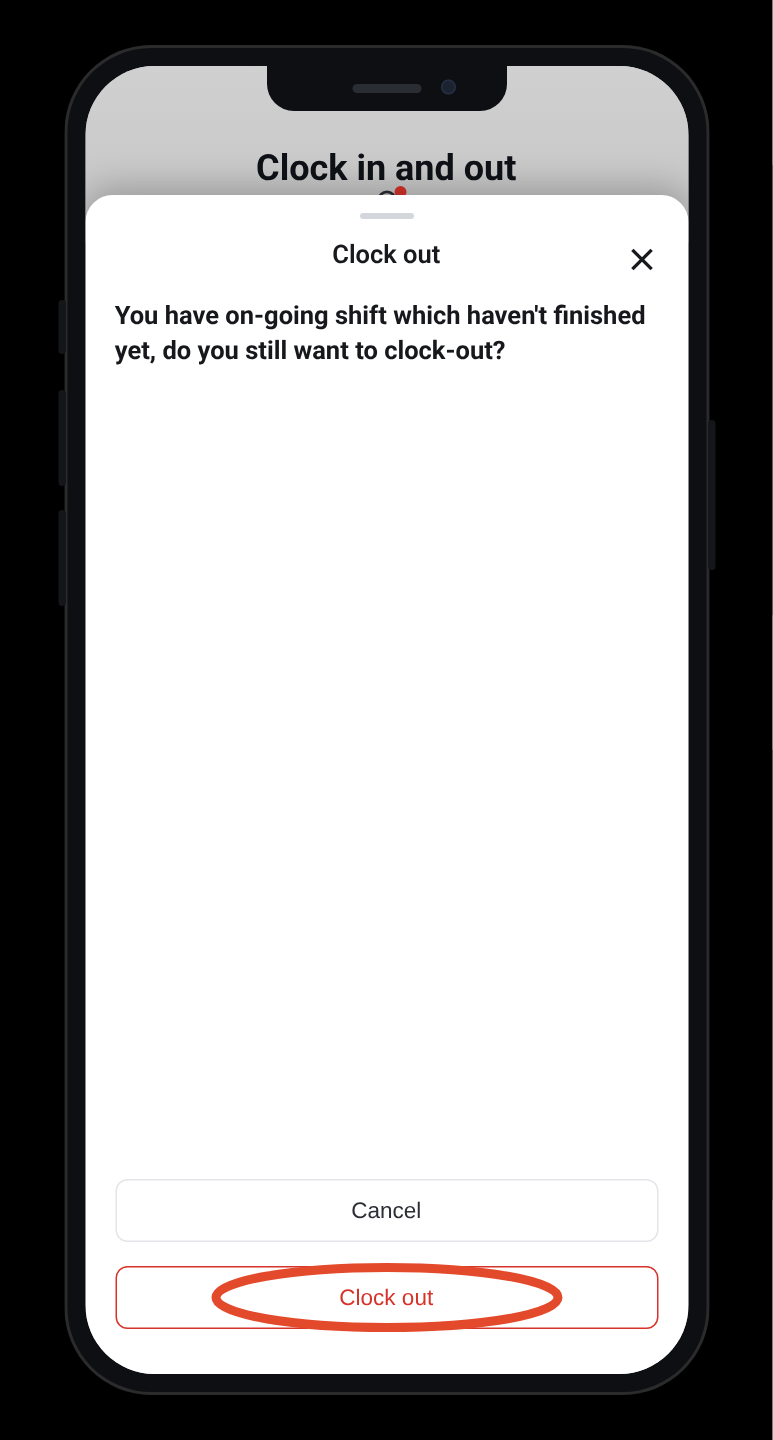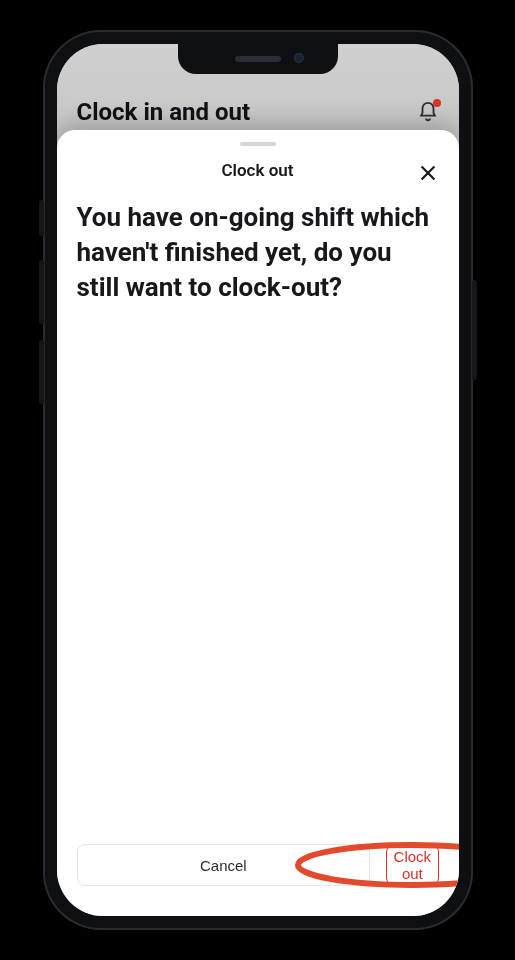--- a/index.html
+++ b/index.html
@@ -91,20 +91,21 @@
     position: absolute;
     top: 0; left: 0; right: 0;
     padding: 54px 20px 14px;
     background: linear-gradient(#d0d0d0,#c5c5c5);
     display: flex;
     align-items: center;
     justify-content: space-between;
     color: #0e1116;
     font-weight: 700;
     font-size: 24px;
+    flex-direction: column;
   }
   .bg-header .bell {
     position: relative;
     width: 22px; height: 22px;
     display:flex;align-items:center;justify-content:center;
     color:#2a2e35;
   }
   .bg-header .bell svg { width: 22px; height: 22px; }
   .bg-header .bell .dot {
     position: absolute; top: -2px; right: -2px;
@@ -152,36 +153,36 @@
     cursor: pointer;
   }
   .close svg { width: 22px; height: 22px; stroke: #17191d; stroke-width: 2.4; }
 
   .content {
     padding: 4px 20px;
     flex: 1;
     overflow: auto;
   }
   .heading {
-    font-size: 26px;
+    font-size: 17px;
     font-weight: 700;
     color: #16181c;
     line-height: 1.35;
     margin-bottom: 16px;
   }
   .body-text {
     font-size: 15px;
     line-height: 1.5;
     color: #8d9198;
   }
 
   .footer {
     padding: 6px 20px 10px;
     display: flex;
-    flex-direction: row;
+    flex-direction: column;
     gap: 16px;
   }
   .btn {
     width: 100%;
     height: 42px;
     border-radius: 8px;
     font-size: 15px;
     font-weight: 500;
     background: #fff;
     border: 1px solid #e3e5e9;

